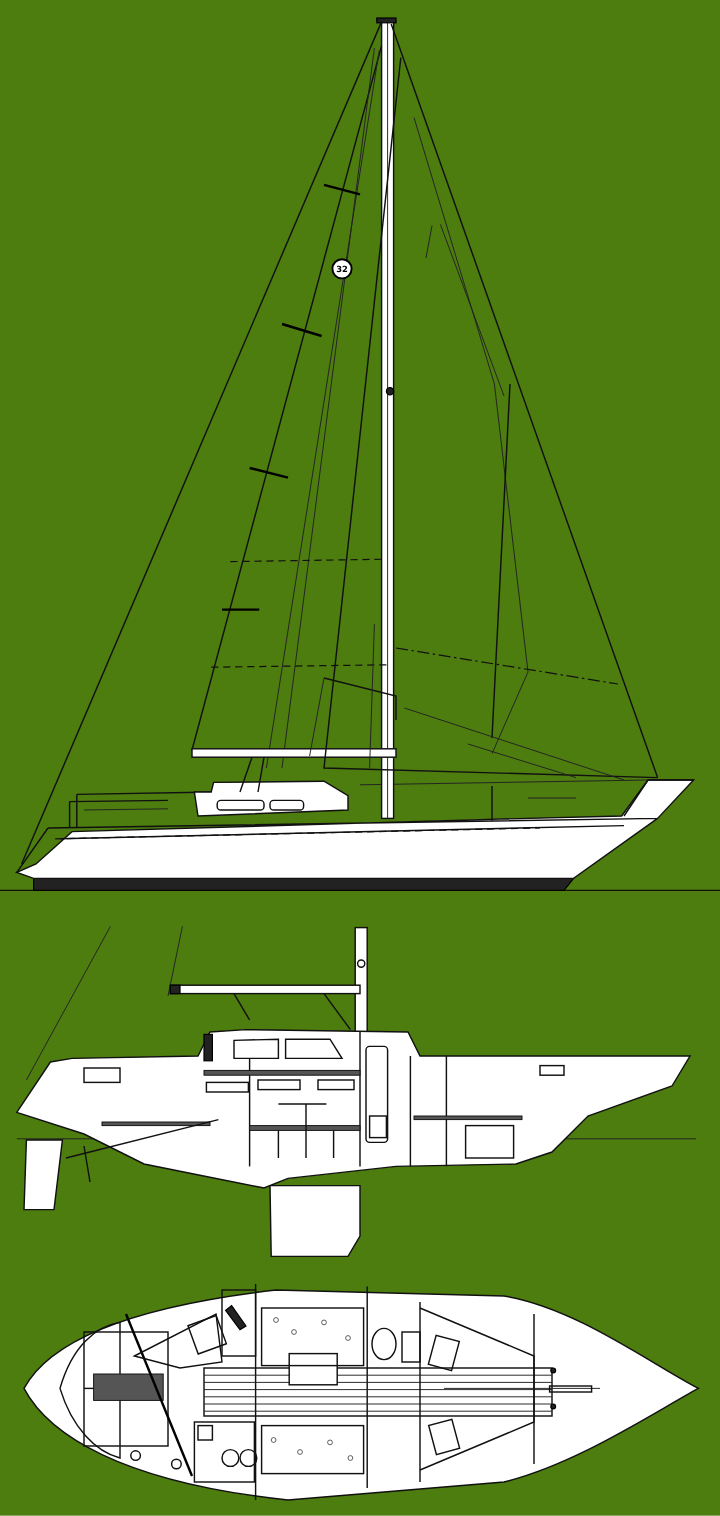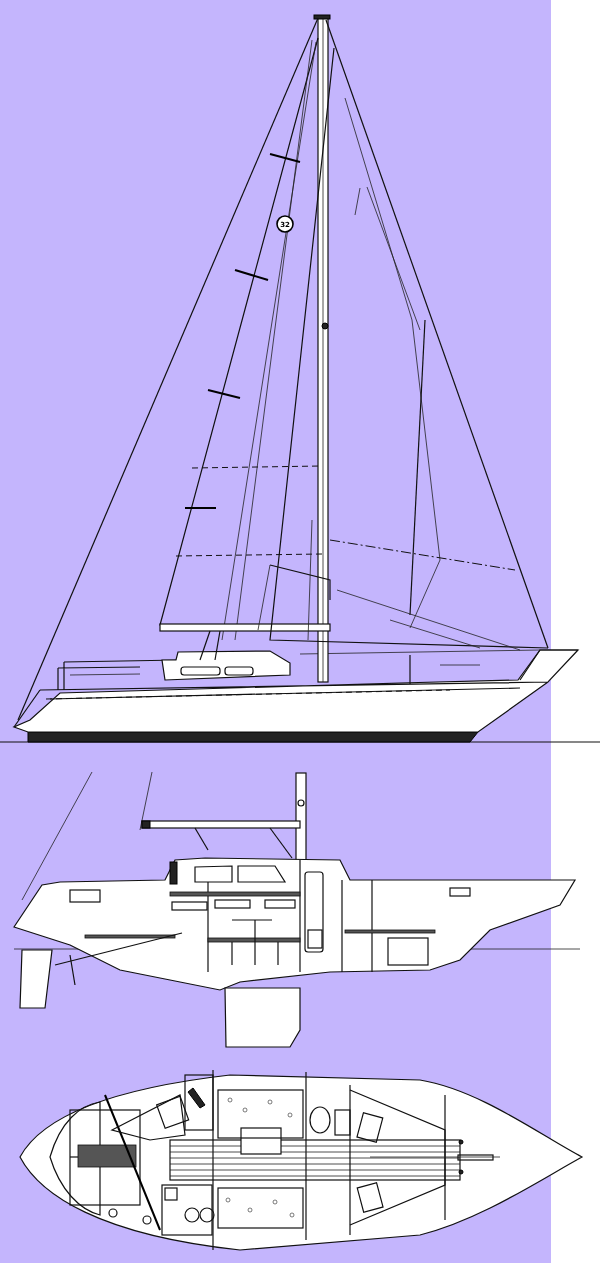--- a/index.html
+++ b/index.html
@@ -1,17 +1,17 @@
 <!DOCTYPE html>
 <html><head>
   <meta charset="utf-8">
   <style>
     html, body { margin: 0; padding: 0; background: #ffffff; }
     body { width: 600px; height: 1263px; overflow: hidden; font-family: "Liberation Sans", sans-serif; }
-    .sheet { position: relative; width: 551px; height: 1263px; background: #c4b5fd; }
+    .sheet { position: relative; width: 600px; height: 1263px; background: #4d7c0f; }
     svg { position: absolute; left: 0; top: 0; }
     .ln { fill: none; stroke: #111; stroke-width: 1.2; }
     .thin { fill: none; stroke: #222; stroke-width: 0.8; }
     .heavy { fill: none; stroke: #000; stroke-width: 2; }
     .dash { fill: none; stroke: #111; stroke-width: 1; stroke-dasharray: 6 4; }
     .dashdot { fill: none; stroke: #111; stroke-width: 1; stroke-dasharray: 10 3 2 3; }
     .fillw { fill: #fff; stroke: #111; stroke-width: 1.2; }
     .dark { fill: #222; stroke: #000; stroke-width: 1; }
     .hatch { fill: #555; stroke: #111; stroke-width: 0.8; }
     .insignia-text { font-family: "DejaVu Sans", sans-serif; font-size: 7px; font-weight: bold; fill: #000; }

